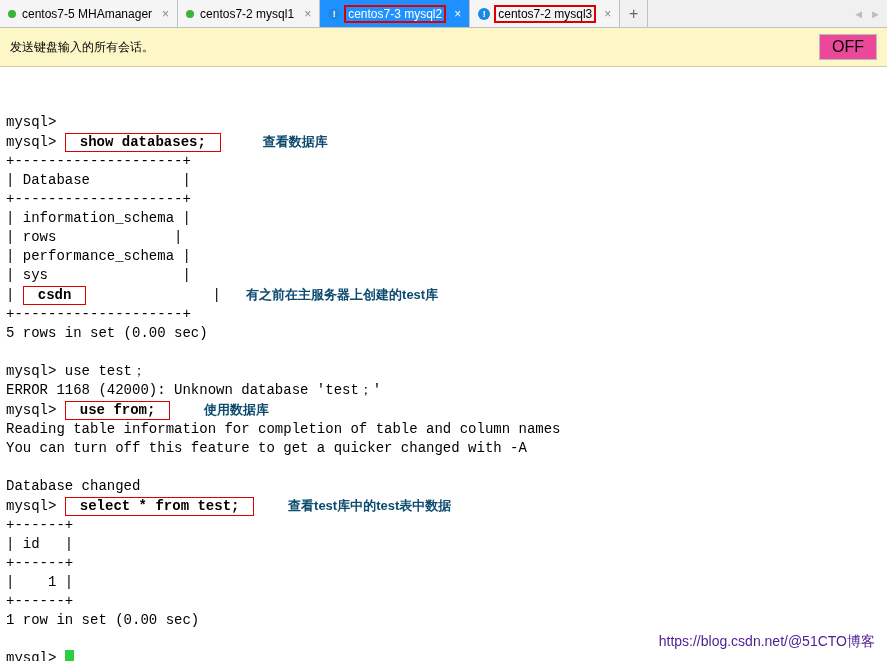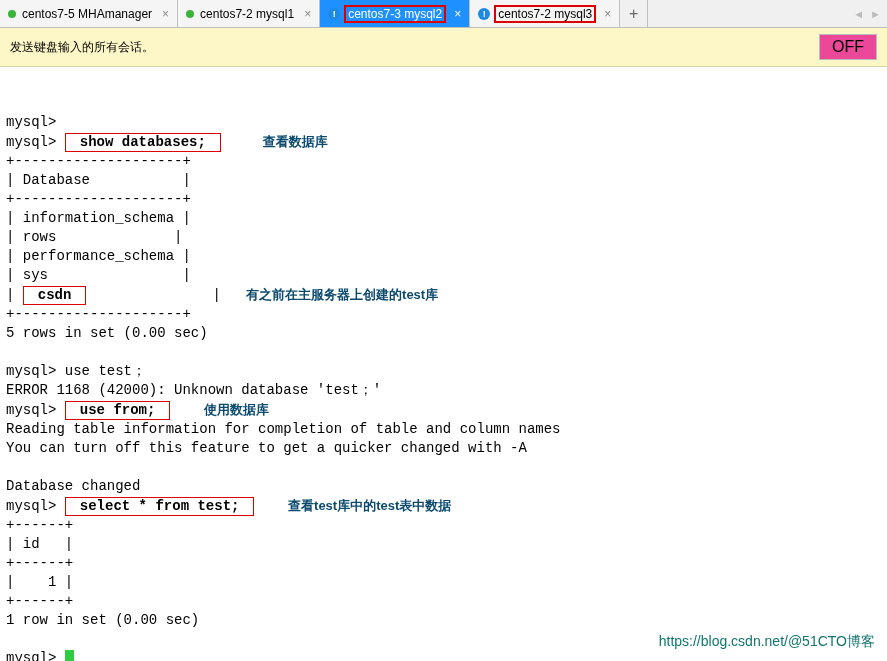--- a/index.html
+++ b/index.html
@@ -109,21 +109,21 @@
       display: inline-block;
       width: 9px;
       height: 16px;
       background: #2ecc40;
       vertical-align: text-bottom;
     }
     .watermark {
       position: absolute;
       right: 12px;
       bottom: 10px;
-      color: #0f766e;
+      color: #4c1d95;
       font-size: 14px;
       font-family: Arial, sans-serif;
       pointer-events: none;
     }
   </style>
 </head>
 <body>
 
 <div class="tabbar">
   <div class="tab">

